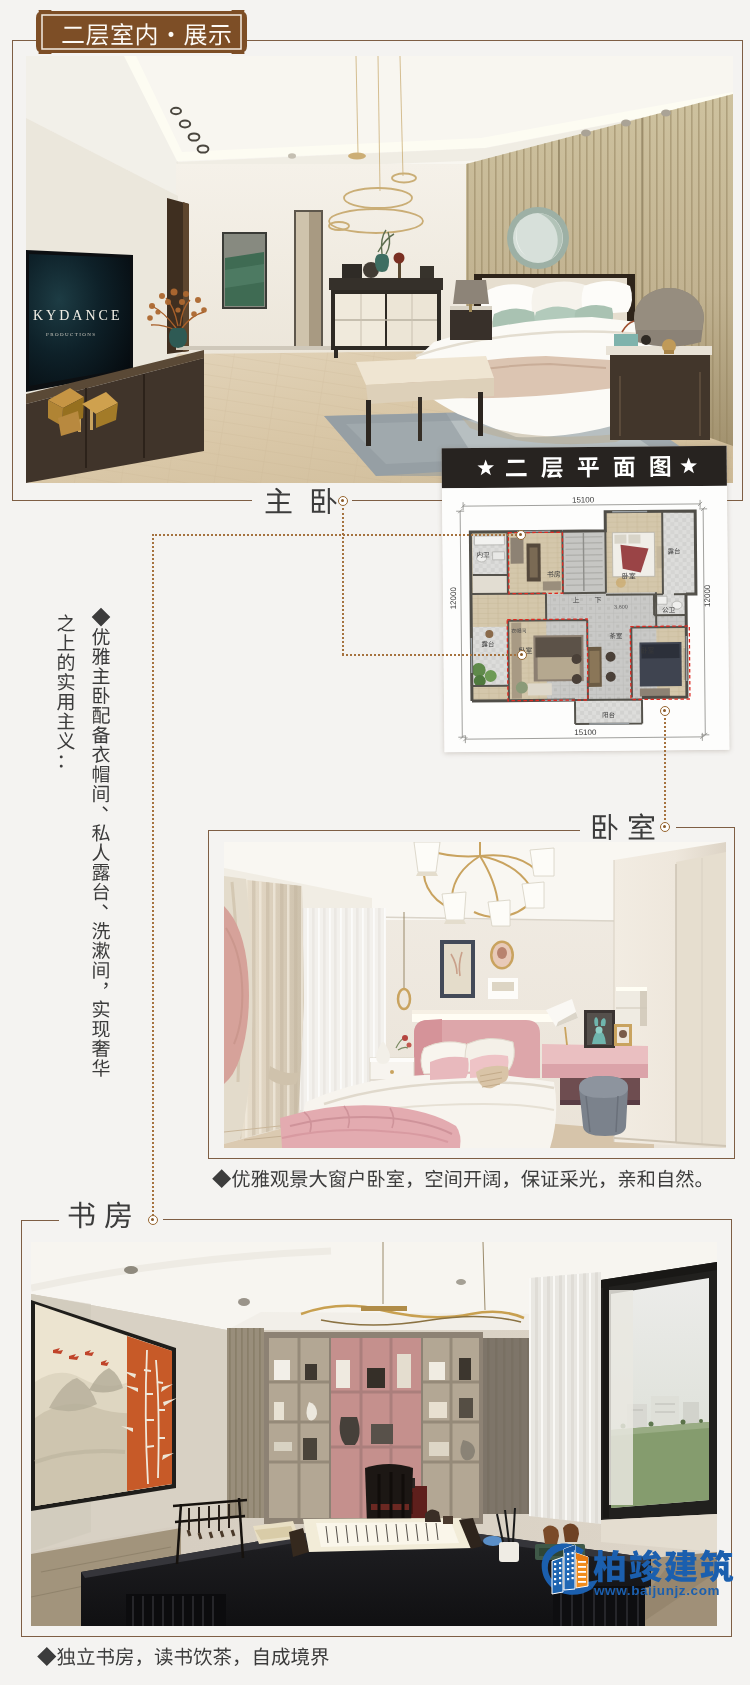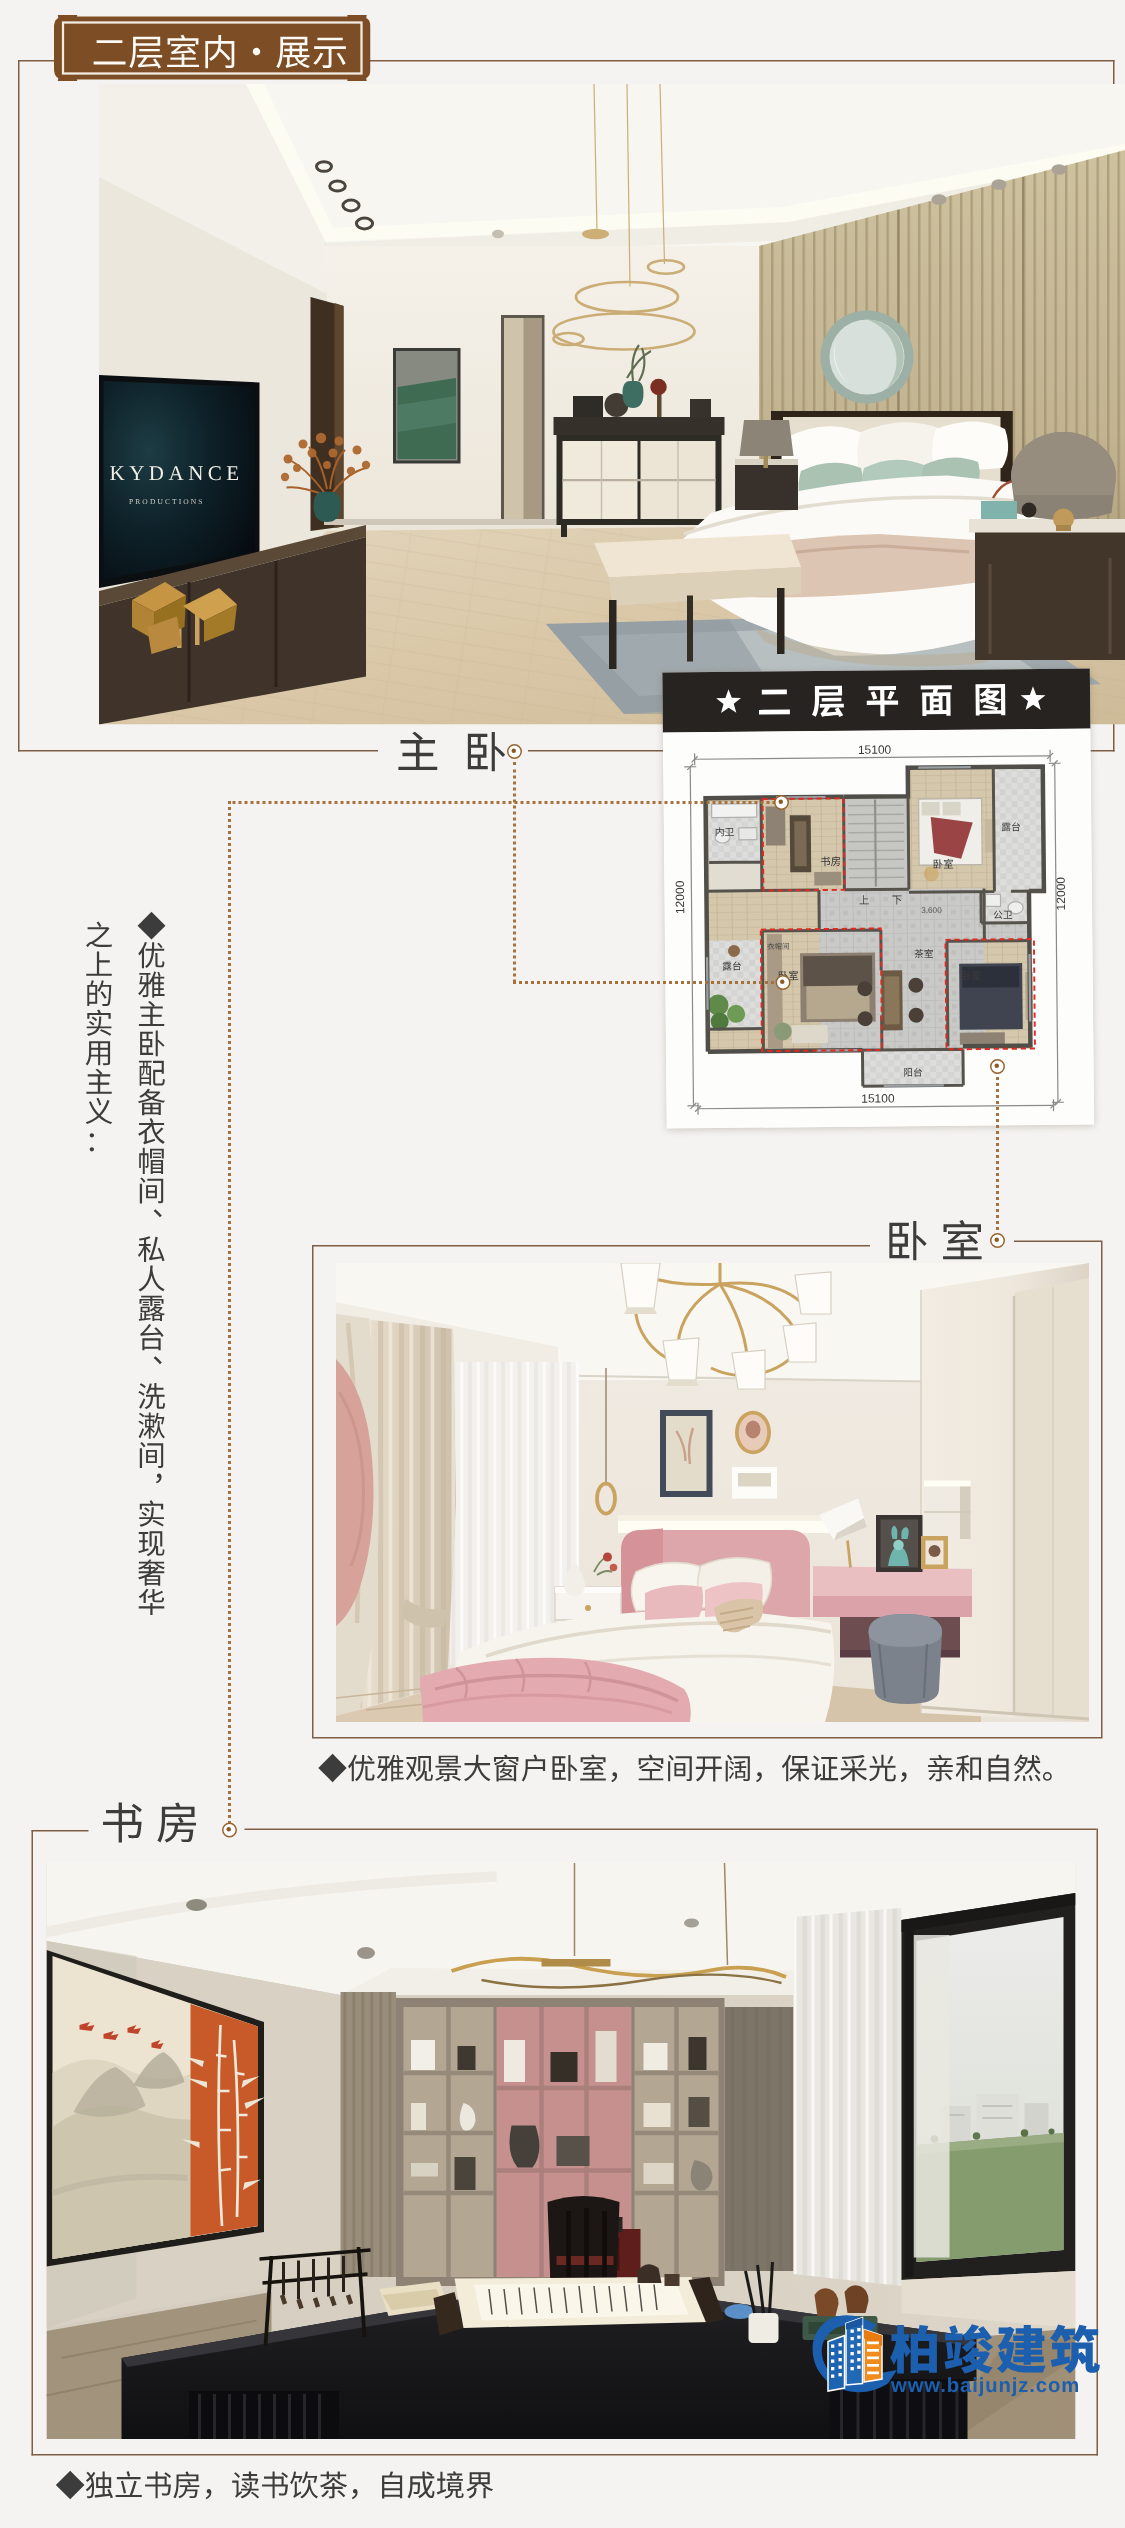--- a/index.html
+++ b/index.html
@@ -29,21 +29,21 @@
 <path d="M7,1 H204 Q211,1 211,8 V36 Q211,43 204,43 H7 Q0,43 0,36 V8 Q0,1 7,1 Z" fill="#7d4e26"></path>
 <circle cx="9" cy="44" r="6.5" fill="#7d4e26"></circle>
 <circle cx="202" cy="44" r="6.5" fill="#7d4e26"></circle>
 <circle cx="9" cy="0" r="6.5" fill="#7d4e26"></circle>
 <circle cx="202" cy="0" r="6.5" fill="#7d4e26"></circle>
 <rect x="6" y="5" width="199" height="34" fill="none" stroke="#f3ece2" stroke-width="1.5"></rect>
 <path d="M28.4 16.8V18.7H45.6V16.8ZM26.4 31V33H47.7V31Z M56.8 22.6V24.2H70.5V22.6ZM54.5 16.1H69V18.9H54.5ZM52.7 14.5V21.5C52.7 25.3 52.5 30.7 50.2 34.5C50.7 34.6 51.5 35.1 51.9 35.4C54.2 31.4 54.5 25.6 54.5 21.5V20.5H70.8V14.5ZM56.4 35C57.2 34.7 58.3 34.7 68.8 34C69.1 34.6 69.5 35.2 69.7 35.6L71.4 34.8C70.5 33.4 68.8 30.8 67.5 29L66 29.6C66.6 30.5 67.3 31.5 67.9 32.5L58.6 33.1C59.9 31.7 61.2 30 62.3 28.3H72.1V26.7H55.2V28.3H60C59 30.1 57.6 31.8 57.2 32.3C56.7 32.9 56.2 33.3 55.8 33.4C56 33.8 56.3 34.7 56.4 35Z M77.6 28.3V29.9H85.1V33.1H75.4V34.7H96.7V33.1H86.9V29.9H94.5V28.3H86.9V25.8H85.1V28.3ZM78.6 26.2C79.3 25.9 80.4 25.8 91.9 25C92.5 25.5 92.9 26.1 93.3 26.5L94.7 25.5C93.7 24.3 91.6 22.4 89.9 21.1L88.6 22C89.2 22.5 89.9 23.1 90.6 23.7L81.3 24.3C82.6 23.3 84 22.1 85.3 20.8H94V19.3H78.2V20.8H83C81.6 22.2 80.2 23.3 79.7 23.7C79 24.2 78.5 24.5 78 24.6C78.2 25 78.5 25.9 78.6 26.2ZM84.4 13.6C84.8 14.2 85.1 14.9 85.4 15.5H75.7V19.7H77.4V17.1H94.5V19.7H96.3V15.5H87.4C87.1 14.8 86.6 13.8 86.2 13.1Z M100.9 17.4V35.5H102.7V19.2H109.6C109.5 22.4 108.6 26.3 103.3 29.2C103.7 29.5 104.3 30.2 104.6 30.6C107.8 28.7 109.5 26.4 110.5 24.1C112.7 26.1 115.1 28.6 116.3 30.3L117.8 29.1C116.3 27.3 113.4 24.5 111 22.4C111.2 21.3 111.4 20.2 111.4 19.2H118.4V33C118.4 33.5 118.3 33.6 117.8 33.6C117.3 33.6 115.7 33.6 114 33.6C114.2 34.1 114.5 34.9 114.6 35.4C116.8 35.4 118.3 35.4 119.1 35.1C119.9 34.8 120.2 34.2 120.2 33V17.4H111.4V13.3H109.6V17.4Z M135 21.8C133.6 21.8 132.5 23 132.5 24.4C132.5 25.8 133.6 26.9 135 26.9C136.4 26.9 137.5 25.8 137.5 24.4C137.5 23 136.4 21.8 135 21.8Z M155 35.4V35.4C155.5 35.1 156.2 34.9 162.3 33.4C162.2 33.1 162.3 32.4 162.3 31.9L157.1 33.1V28.2H160.5C162.1 31.9 165.2 34.3 169.5 35.4C169.7 35 170.2 34.3 170.6 34C168.5 33.5 166.7 32.8 165.2 31.7C166.4 31 167.9 30.1 169 29.3L167.7 28.3C166.8 29 165.3 30 164.1 30.7C163.3 30 162.7 29.1 162.2 28.2H170.3V26.6H165.3V24.1H169.3V22.5H165.3V20.3H163.6V22.5H158.8V20.3H157.1V22.5H153.5V24.1H157.1V26.6H152.8V28.2H155.4V32.1C155.4 33.1 154.7 33.7 154.3 33.9C154.5 34.3 154.9 35 155 35.4ZM158.8 24.1H163.6V26.6H158.8ZM152.7 16.1H167.1V18.5H152.7ZM150.9 14.5V21.5C150.9 25.4 150.7 30.7 148.2 34.5C148.7 34.7 149.5 35.2 149.9 35.4C152.3 31.5 152.7 25.6 152.7 21.5V20.1H168.9V14.5Z M177.6 25.1C176.6 27.8 174.8 30.5 172.8 32.2C173.3 32.4 174.1 32.9 174.5 33.2C176.4 31.4 178.3 28.5 179.5 25.6ZM188.4 25.8C190.1 28.1 192 31.2 192.6 33.3L194.4 32.4C193.7 30.4 191.8 27.4 190.1 25.1ZM175.6 15.1V16.9H192.5V15.1ZM173.4 20.9V22.7H183.1V33C183.1 33.4 182.9 33.5 182.5 33.5C182 33.6 180.4 33.6 178.8 33.5C179.1 34.1 179.4 34.8 179.5 35.4C181.6 35.4 183 35.4 183.9 35.1C184.7 34.8 185 34.2 185 33.1V22.7H194.6V20.9Z" fill="#fdfaf5"></path>
 </svg>
 </div>
 
-<div class="abs" style="left:26px;top:56px;width:578px;height:427px;margin-left:40px;">
+<div class="abs" style="left:26px;top:56px;width:578px;height:427px;">
 <svg width="707" height="427" viewBox="0 0 707 427">
 <defs>
 <linearGradient id="p1floor" x1="0" y1="0" x2="1" y2="1">
 <stop offset="0" stop-color="#e4d6bd"></stop>
           <stop offset="0.5" stop-color="#d9c7a7"></stop>
           <stop offset="1" stop-color="#cdba97"></stop>
 </linearGradient>
 <linearGradient id="p1slat" x1="0" y1="0" x2="0" y2="1">
 <stop offset="0" stop-color="#cec29f"></stop>
           <stop offset="0.55" stop-color="#c2b391"></stop>

